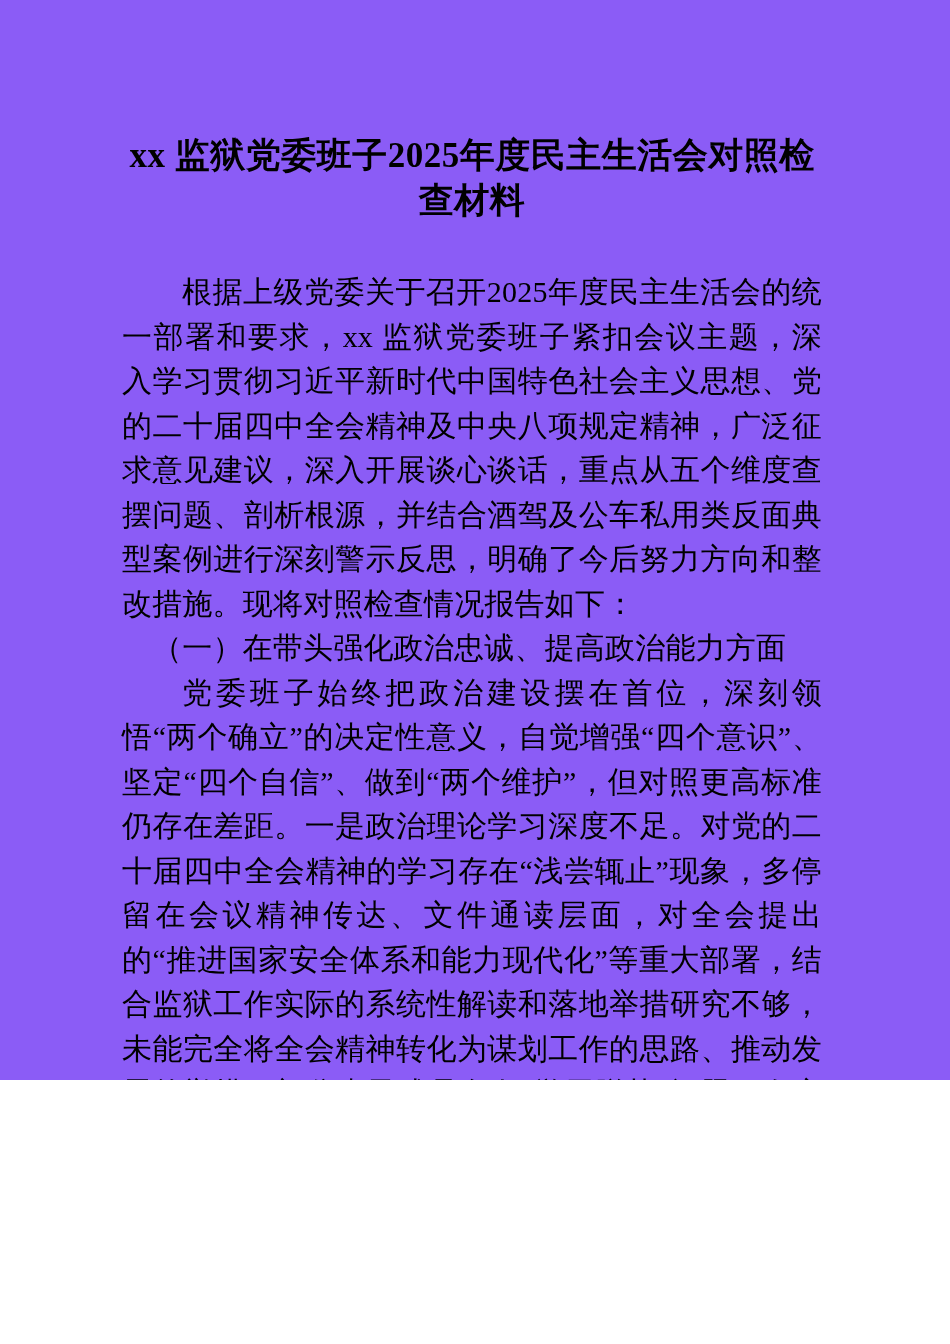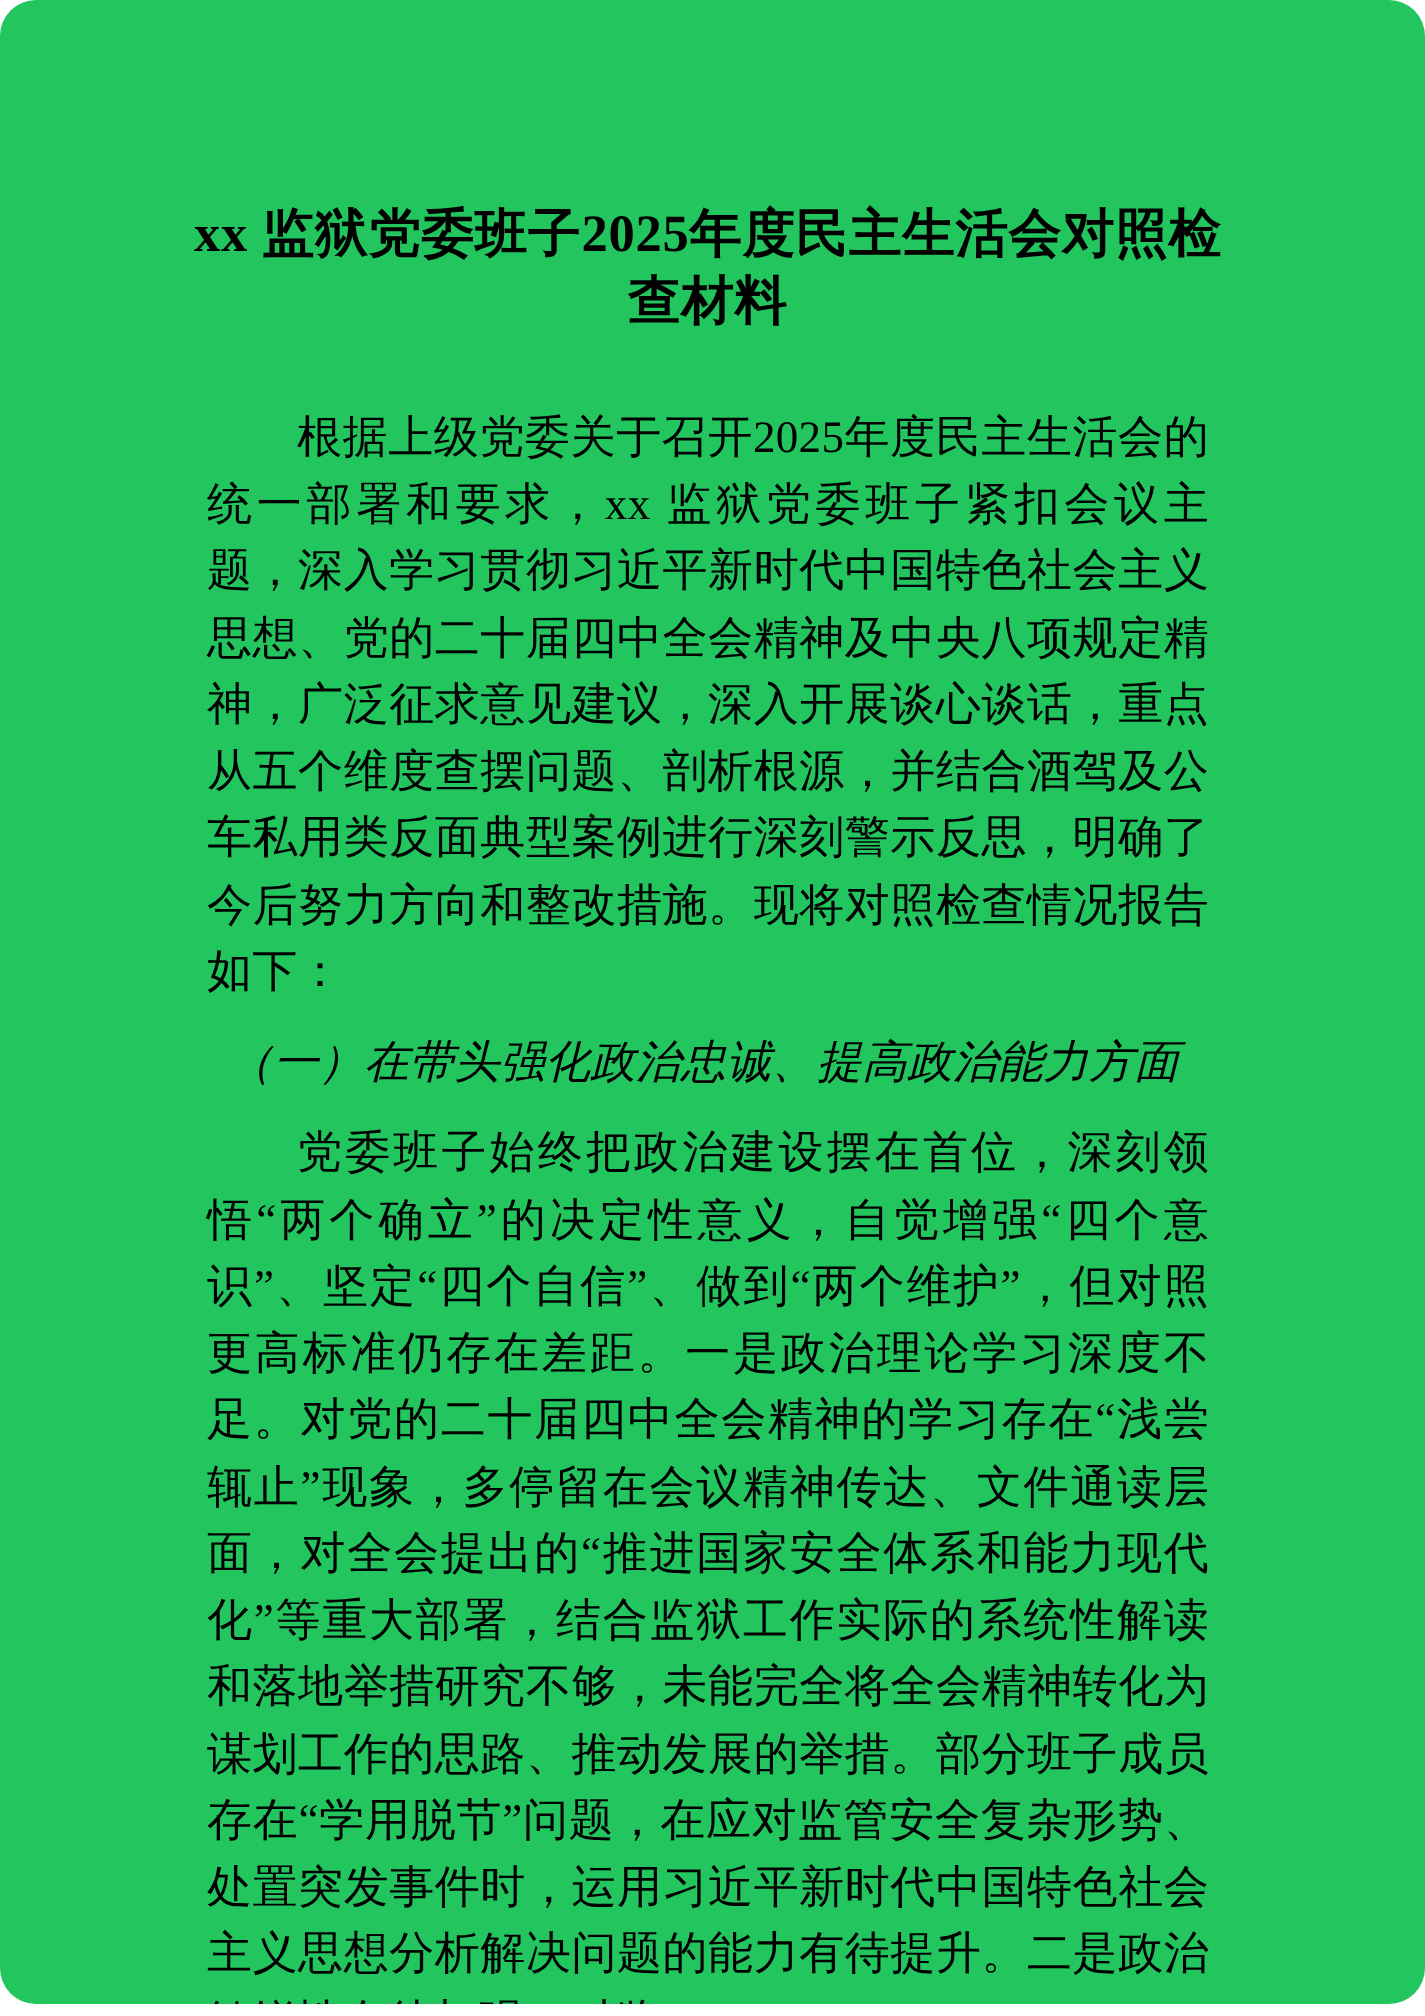--- a/index.html
+++ b/index.html
@@ -4,27 +4,26 @@
 <style>
   html, body {
     margin: 0;
     padding: 0;
     background: #ffffff;
   }
 
   .page {
     position: relative;
     width: 950px;
-    height: 1336px;
-    background: #22c55e;
+    height: 1080px;
+    background: #8b5cf6;
     box-sizing: border-box;
     overflow: hidden;
     font-family: "Liberation Serif", "DejaVu Serif", serif;
     color: #000000;
-    border-radius: 24px;
   }
 
   .content {
     position: absolute;
     left: 122px;
     top: 0;
     width: 700px;
   }
 
   
@@ -36,21 +35,21 @@
     font-size: 35px;
     line-height: 45px;
     text-align: center;
     letter-spacing: 0.5px;
     padding-top: 133px;
     color: #000000;
   }
 
   
   .para {
-    margin: 16px;
+    margin: 0;
     padding: 0;
     font-family: "Liberation Serif", "DejaVu Serif", serif;
     font-size: 30px;
     line-height: 44.5px;
     text-align: justify;
     text-justify: inter-ideograph;
     text-indent: 2em;
     letter-spacing: 0.2px;
     color: #000000;
   }
@@ -76,21 +75,20 @@
   .h-level2 {
     margin: 0;
     padding: 0;
     font-family: "Liberation Serif", "DejaVu Serif", serif;
     font-size: 30px;
     line-height: 44.5px;
     font-weight: normal;
     text-indent: 1em;
     letter-spacing: 0.2px;
     color: #000000;
-    font-style: italic;
   }
 
   .para:last-child {
     text-align: justify;
   }
 </style>
 </head>
 <body>
 
 <div class="page">

